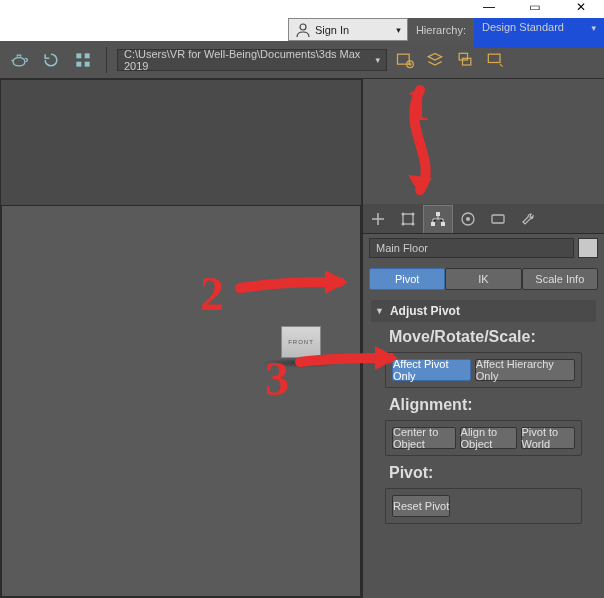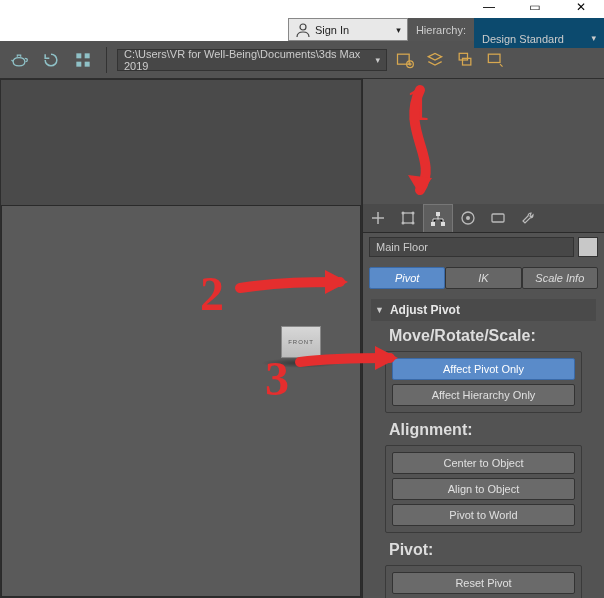--- a/index.html
+++ b/index.html
@@ -7,21 +7,21 @@
 
 
 .titlebar { height: 18px; background: #fff; display: flex; justify-content: flex-end; align-items: flex-start; }
 .titlebar .winctl { width: 46px; height: 18px; display: flex; align-items: flex-start; justify-content: center; color: #000; font-size: 12px; }
 
 
 .menubar { height: 23px; background: #fff; display: flex; align-items: stretch; }
 .menubar .spacer { flex: 1; }
 .signin-box { width: 120px; border: 1px solid #888; background: #e8e8e8; display: flex; align-items: center; padding: 0 6px; font-size: 11px; color: #222; gap: 4px; }
 .ws-label { background: #555; color: #ccc; font-size: 11px; display: flex; align-items: center; padding: 0 8px; }
-.ws-select { width: 130px; background: #0c4a6e; color: #ccc; font-size: 11px; display: flex; align-items: flex-start; padding: 15px 8px; justify-content: space-between; }
+.ws-select { width: 130px; background: #1d4ed8; color: #ccc; font-size: 11px; display: flex; align-items: flex-end; padding: 15px 8px; justify-content: space-between; }
 
 
 .toolbar { height: 38px; background: #535353; display: flex; align-items: center; padding: 0 6px; gap: 6px; border-bottom: 1px solid #2e2e2e; }
 .toolbar .tbtn { width: 26px; height: 26px; display: flex; align-items: center; justify-content: center; color: #8fc1c7; }
 .path-box { flex: 0 0 270px; height: 22px; background: #474747; border: 1px solid #333; color: #ccc; font-size: 11px; display: flex; align-items: center; padding: 0 6px; justify-content: space-between; }
 .toolbar .after-tbtn { width: 24px; height: 24px; display: flex; align-items: center; justify-content: center; }
 
 
 .content { display: flex; height: calc(598px - 18px - 23px - 38px); }
 .viewport { flex: 1; background: #4a4a4a; border: 1px solid #2d2d2d; position: relative; }
@@ -32,30 +32,30 @@
 
 .right-panel { width: 242px; background: #535353; border-left: 1px solid #2a2a2a; display: flex; flex-direction: column; padding-top: 125px; }
 .tab-icons { height: 30px; background: #4a4a4a; display: flex; align-items: center; border-bottom: 1px solid #2a2a2a; }
 .tab-icons .ti { width: 30px; height: 28px; display: flex; align-items: center; justify-content: center; color: #bbb; }
 .tab-icons .ti.active { background: #5e5e5e; border: 1px solid #777; border-bottom: none; }
 
 .name-row { display: flex; gap: 4px; padding: 4px 6px; align-items: center; background: #535353; }
 .name-field { flex: 1; height: 20px; background: #474747; border: 1px solid #333; color: #ccc; font-size: 11px; padding: 0 6px; display: flex; align-items: center; }
 .color-swatch { width: 20px; height: 20px; border: 1px solid #333; background: #c8c8c8; }
 
-.pill-row { display: flex; padding: 6px; font-style: italic; }
+.pill-row { display: flex; padding: 6px; }
 .pill { flex: 1; height: 22px; border: 1px solid #333; border-radius: 2px; background: #666; color: #ddd; font-size: 11px; display: flex; align-items: center; justify-content: center; cursor: pointer; }
 .pill.active { background: #5a8bc9; color: #fff; border-color: #3a6aa8; }
 
 .rollout { padding: 4px 8px; }
 .rollout-header { display: flex; align-items: center; gap: 6px; font-size: 12px; font-weight: bold; color: #e8e8e8; height: 22px; background: #4a4a4a; padding: 0 4px; }
 .rollout-header .tri { font-size: 9px; color: #ccc; }
 
 .group-label { font-size: 16px; color: #ddd; padding: 6px 18px 4px; font-weight: bold; }
-.btn-group { border: 1px solid #3a3a3a; margin: 2px 14px; padding: 6px; display: flex; flex-direction: column; gap: 4px; border-radius: 2px; }
+.btn-group { border: 1px solid #3a3a3a; margin: 2px 14px; padding: 6px; display: flex; gap: 4px; border-radius: 2px; }
 .btn { height: 22px; border: 1px solid #333; border-radius: 2px; background: #6a6a6a; color: #e0e0e0; font-size: 11px; display: flex; align-items: center; justify-content: center; cursor: pointer; }
 .btn.primary { background: #5a8bc9; color: #fff; border-color: #3a6aa8; }
 
 
 .anno { position: absolute; pointer-events: none; }
 .anno path, .anno line { stroke: #e52e2e; stroke-width: 10; fill: none; stroke-linecap: round; }
 .anno text { fill: #e52e2e; font-size: 48px; font-family: "Comic Sans MS", cursive; font-weight: bold; }
 .arrowhead { fill: #e52e2e; }
 
 .small-svg { width: 16px; height: 16px; }

